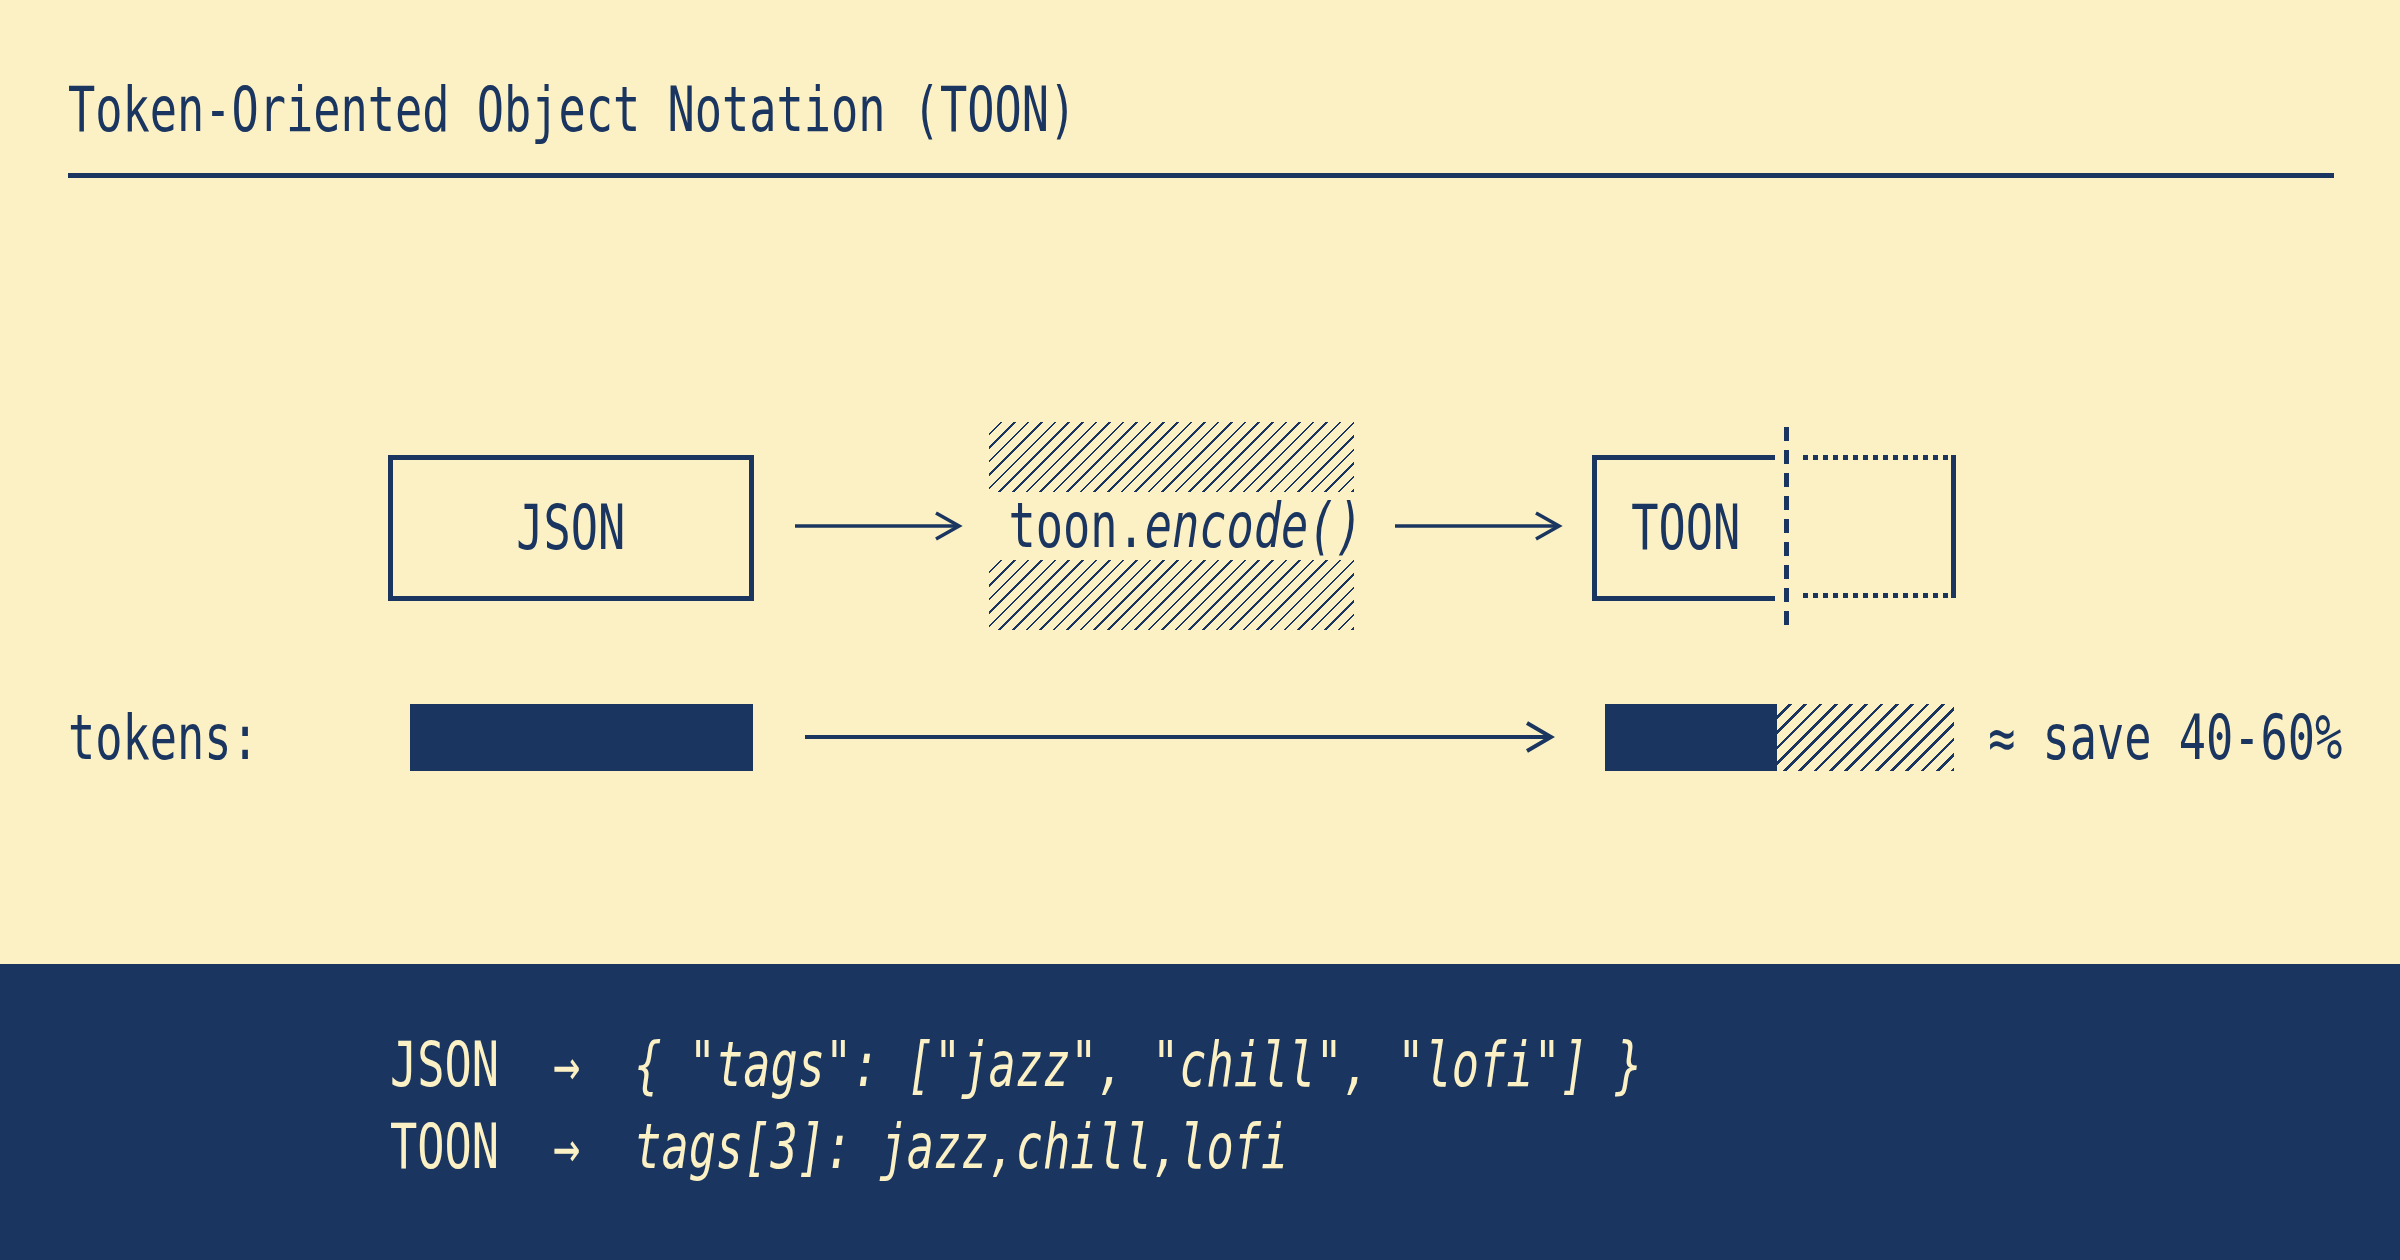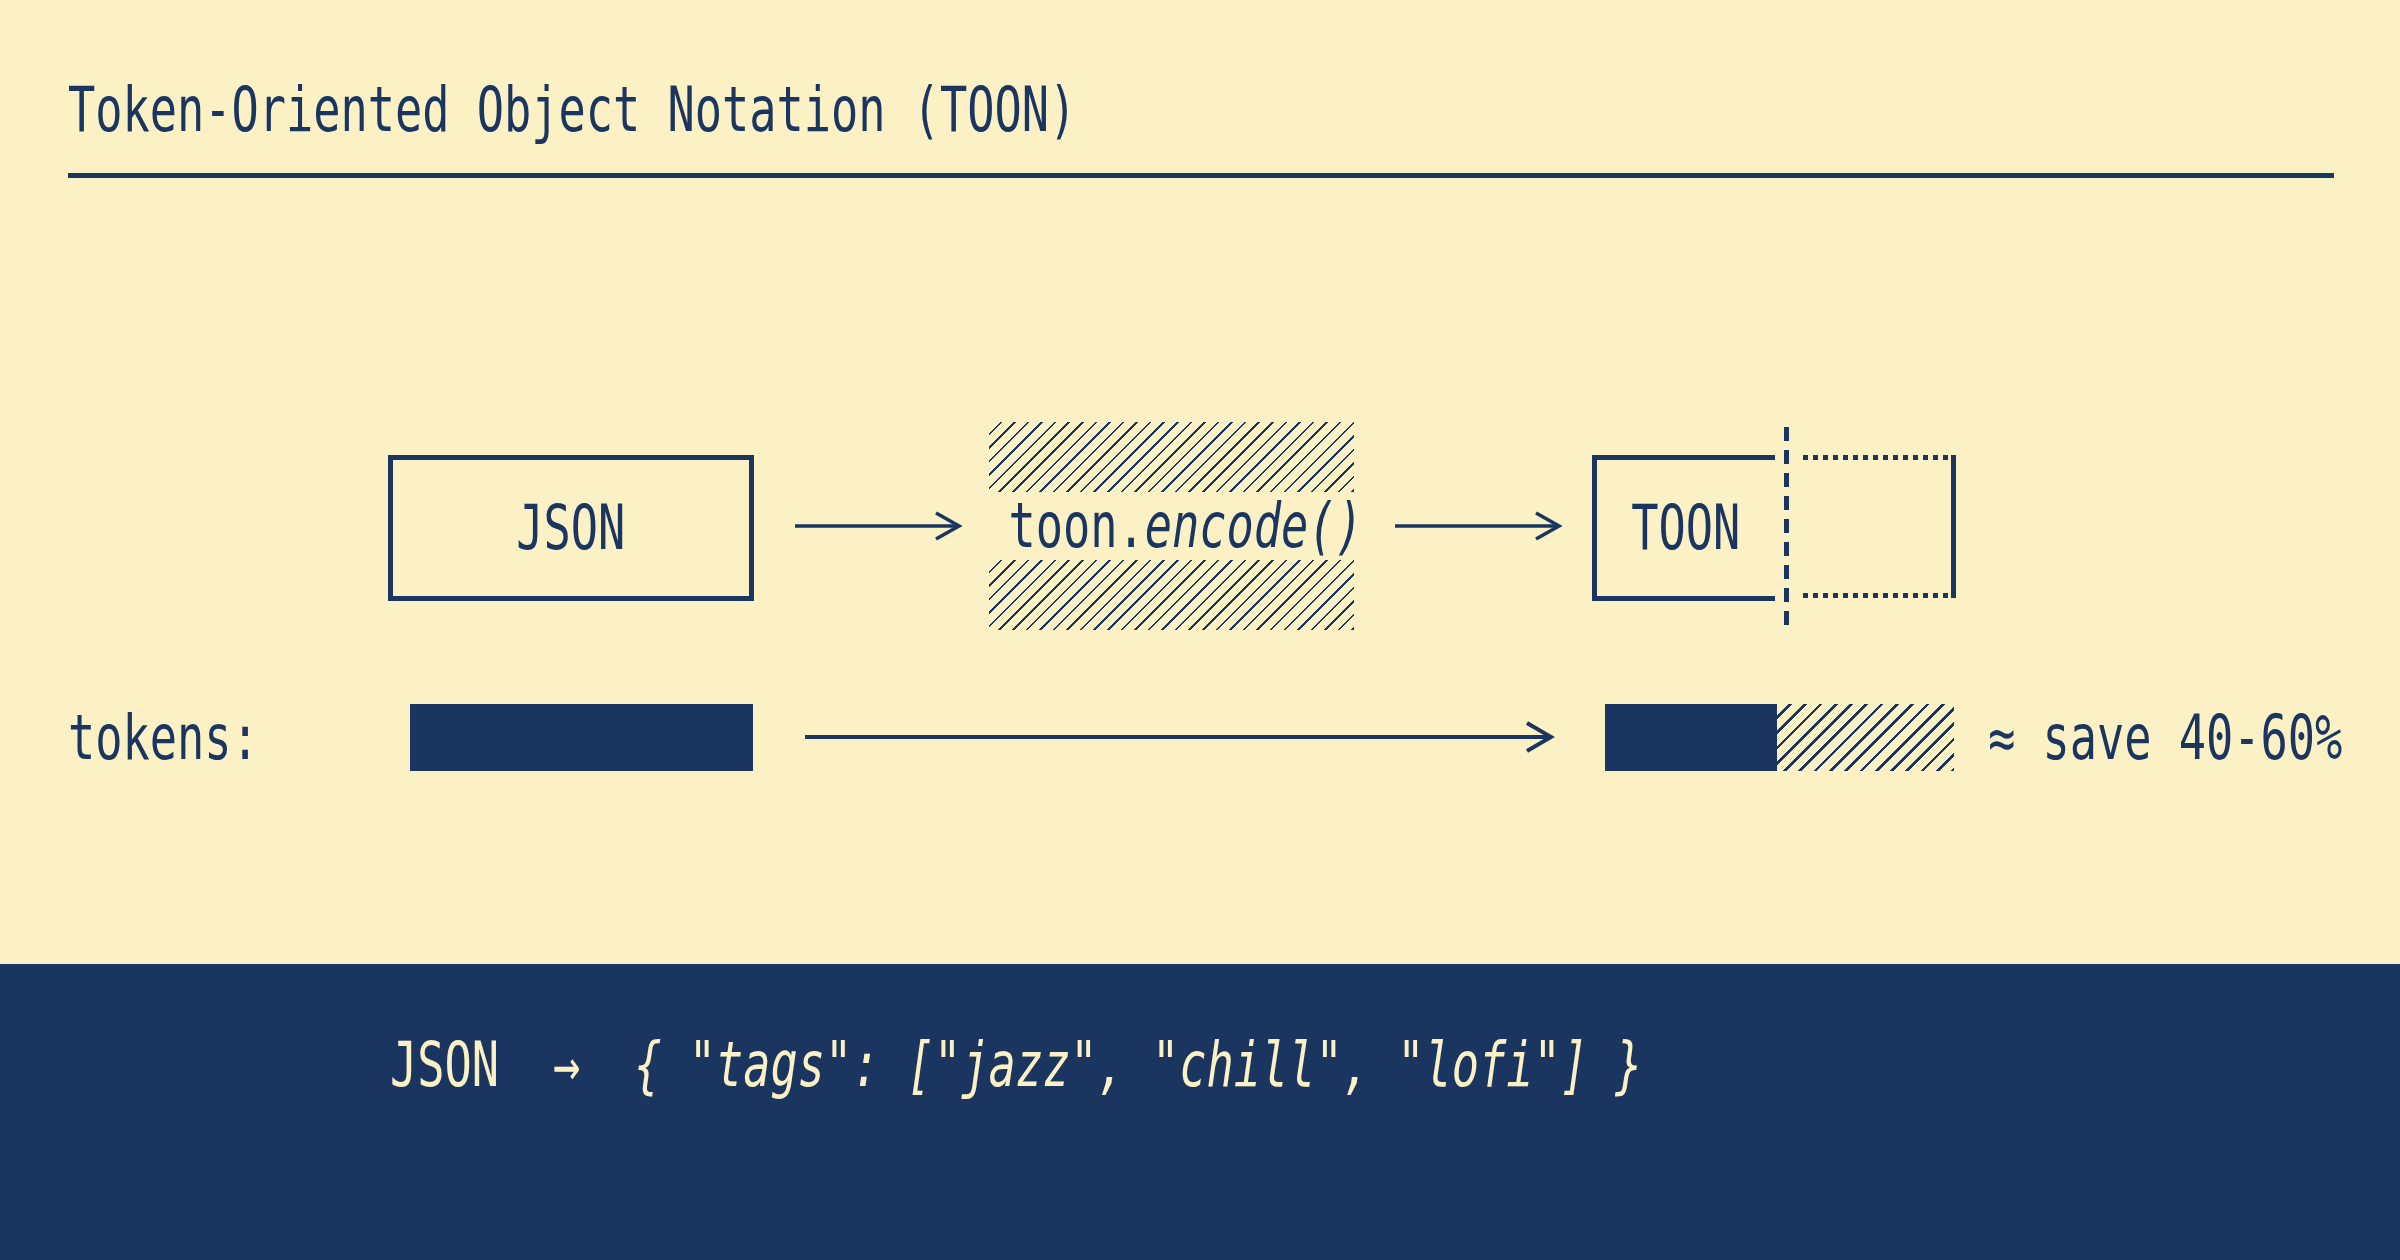--- a/index.html
+++ b/index.html
@@ -108,16 +108,19 @@
     <span class="txt cx">≈ save 40-60%</span>
   </div>
 
   <div class="abs navy-panel" style="left:0;top:964px;width:2400px;height:296px;">
 
 
     <div class="abs row" style="left:390px;top:68px;height:66px;">
       <span class="txt cx"><span>JSON</span><span style="margin:0 74px;">→</span><span class="it">{ "tags": ["jazz", "chill", "lofi"] }</span></span>
     </div>
 
+    <div class="abs row" style="left:390px;top:150px;height:66px;">
+      <span class="txt cx"><span>TOON</span><span style="margin:0 74px;">→</span><span class="it">tags[3]: jazz,chill,lofi</span></span>
+    </div>
 
   </div>
 
 </div>
 
 </body></html>

